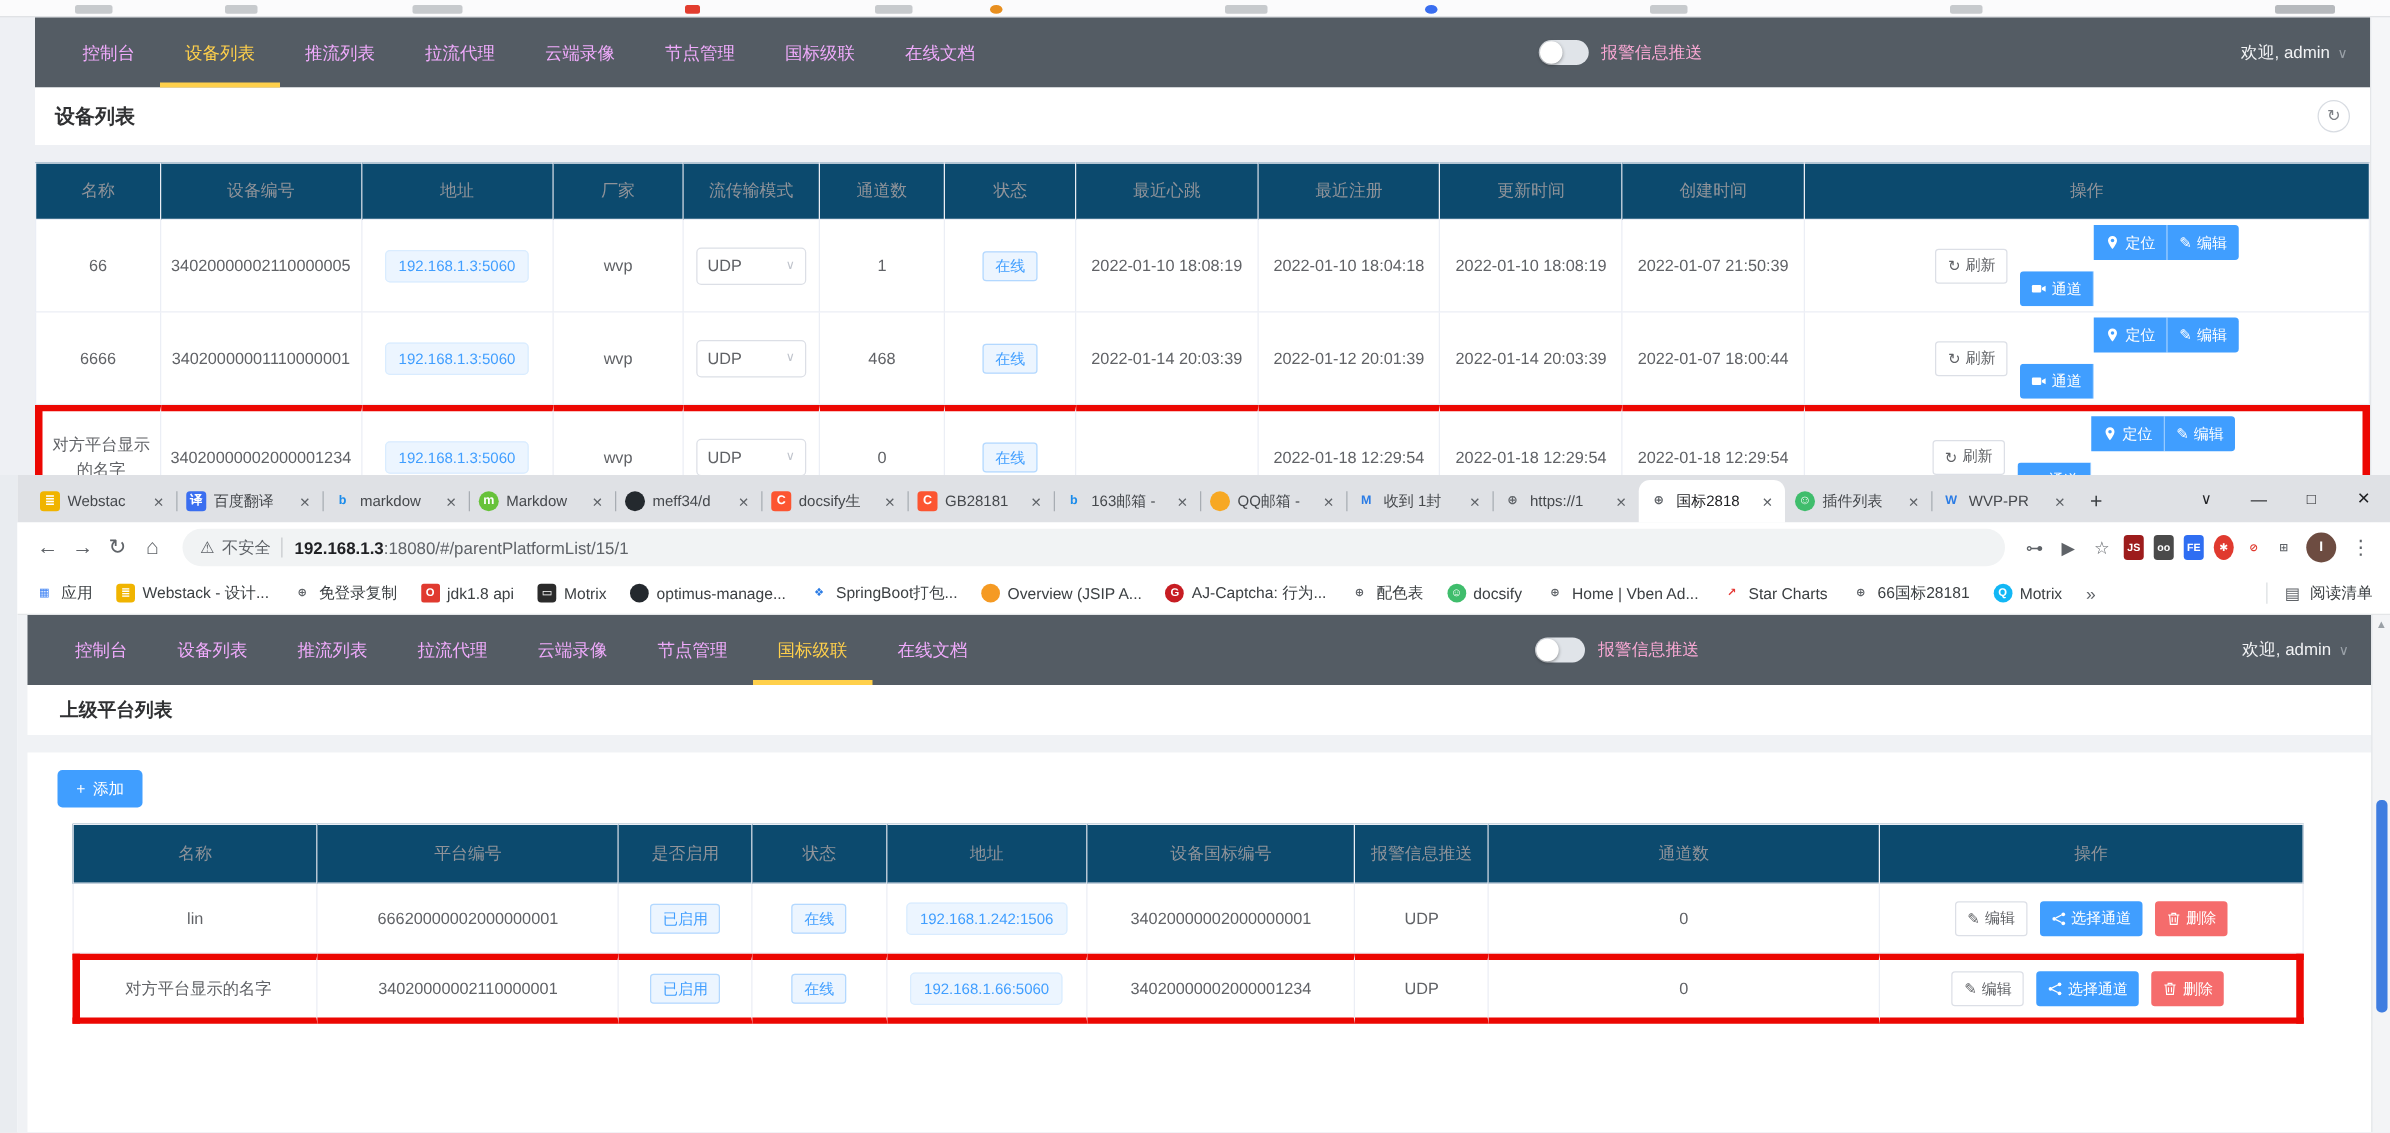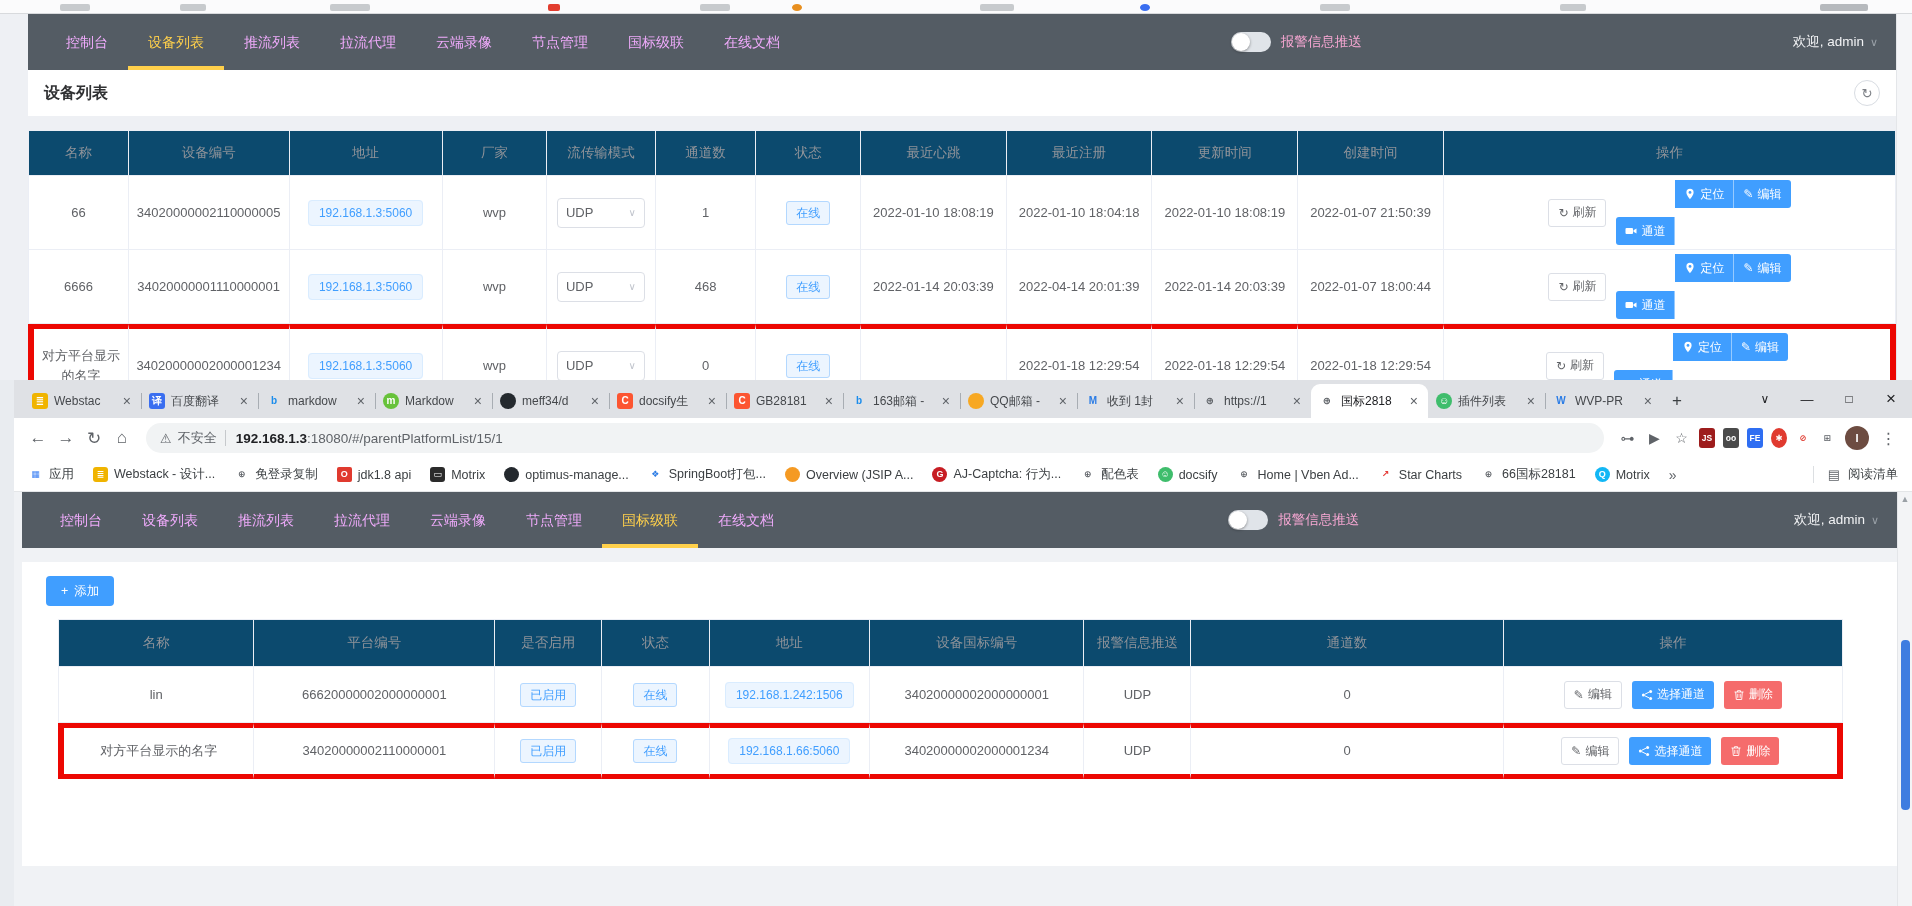--- a/index.html
+++ b/index.html
@@ -242,21 +242,21 @@
               <td>wvp</td>
               <td>
                 <div class="select">
                   <span>UDP</span>
                   <span class="chevron">∨</span>
                 </div>
               </td>
               <td>468</td>
               <td><span class="badge">在线</span></td>
               <td>2022-01-14 20:03:39</td>
-              <td>2022-04-14 20:01:39</td>
+              <td>2022-01-12 20:01:39</td>
               <td>2022-01-14 20:03:39</td>
               <td>2022-01-07 18:00:44</td>
               <td>
                 <div class="ops">
                   <button class="mini white">
                     <span class="ic-glyph">↻</span>
                     <span>刷新</span>
                   </button>
                   <span class="btn-group">
                     <button class="mini blue">
@@ -573,20 +573,23 @@
 
               <span class="nav-item">在线文档</span>
             </div>
           <div class="nav-spacer"></div>
           <div class="toggle"></div>
           <span class="toggle-label">报警信息推送</span>
           <div class="nav-spacer"></div>
           <span class="welcome"><span>欢迎, admin</span><span class="chev">∨</span></span>
         </div>
 
+        <div class="inner-titlebar">
+          <span class="page-title" style="font-size:15px;">上级平台列表</span>
+        </div>
 
         <div class="inner-panel">
           <button class="add-btn">
             <span>+</span>
             <span>添加</span>
           </button>
 
           <div class="inner-tablewrap">
             <table class="grid grid2">
               <colgroup>

